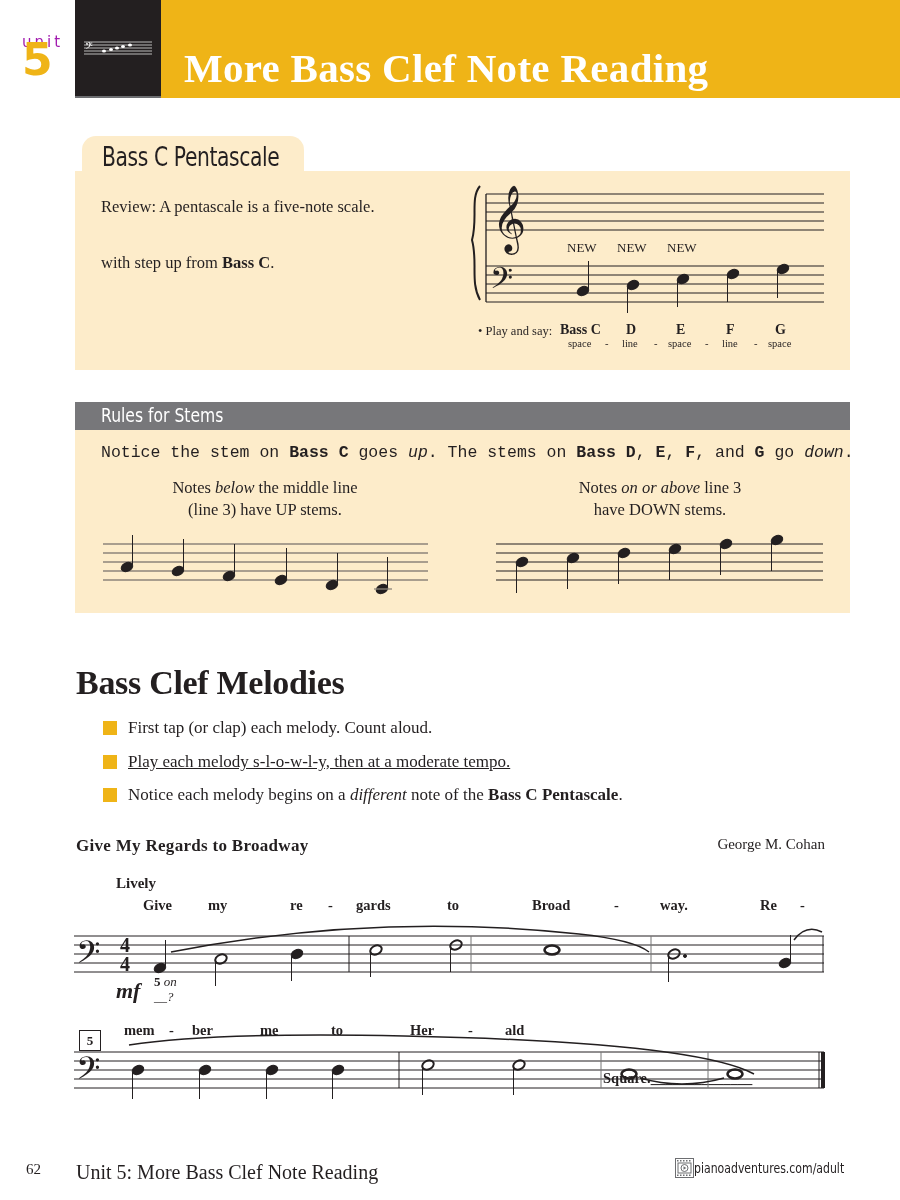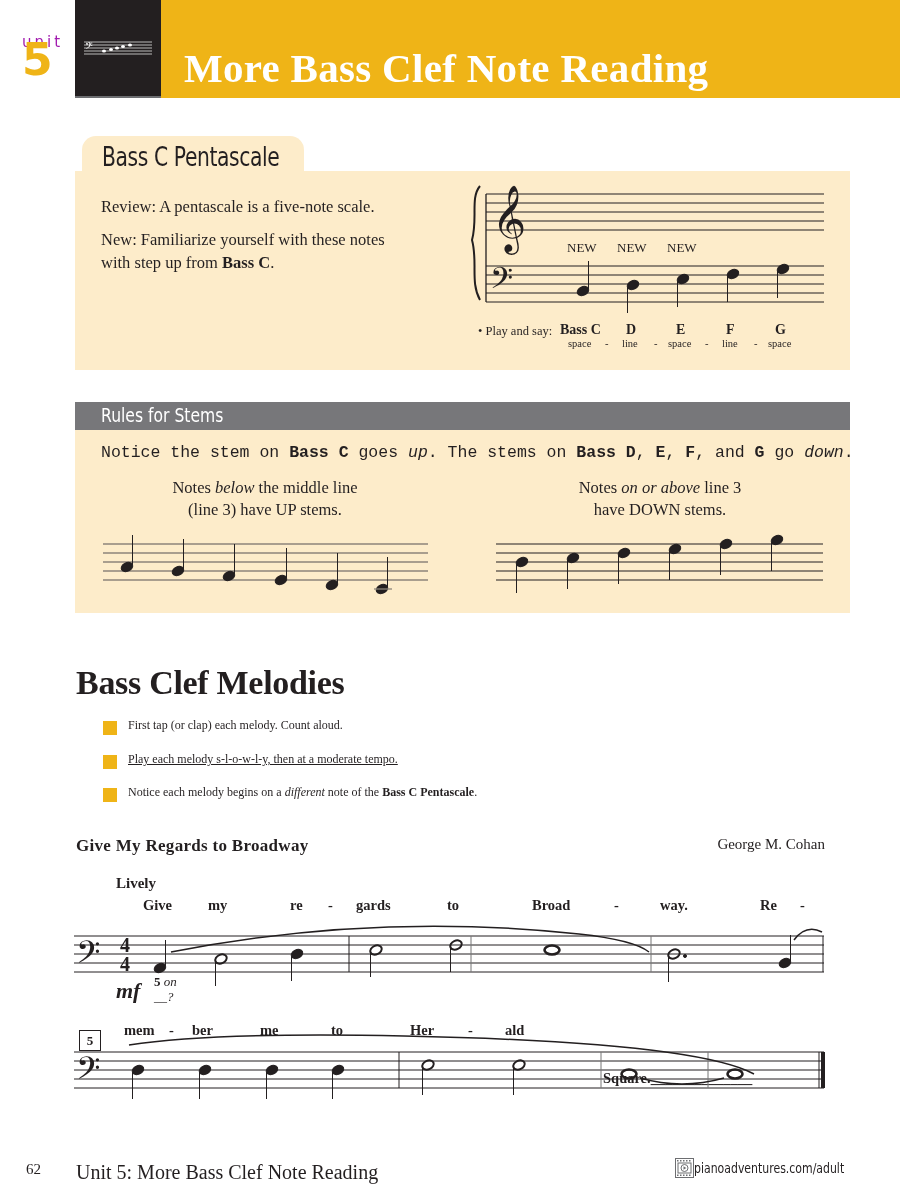--- a/index.html
+++ b/index.html
@@ -20,21 +20,21 @@
   .tab-title { position: absolute; left: 102px; top: 142px; font-family: "DejaVu Sans", sans-serif; font-size: 26px; color: #231f20; transform: scaleX(0.78); transform-origin: left top; letter-spacing: -0.5px; }
   .p-text { position: absolute; font-size: 16.5px; line-height: 23px; color: #231f20; }
   .gray-bar { position: absolute; left: 75px; top: 402px; width: 775px; height: 28px; background: #77777a; }
   .gray-bar-title { position: absolute; left: 101px; top: 403px; font-family: "DejaVu Sans", sans-serif; font-size: 20px; color: #ffffff; transform: scaleX(0.78); transform-origin: left top; }
 
   .center-txt { position: absolute; text-align: center; font-size: 16.5px; line-height: 22px; }
 
   
   .h2 { position: absolute; left: 76px; top: 664px; font-size: 34px; font-weight: bold; color: #231f20; letter-spacing: -0.3px; }
   .bullet { position: absolute; left: 103px; width: 14px; height: 14px; background: #efb417; }
-  .bullet-text { position: absolute; left: 128px; font-size: 12px; }
+  .bullet-text { position: absolute; left: 128px; font-size: 17px; }
   .song-title { position: absolute; left: 76px; top: 836px; font-size: 17px; font-weight: bold; letter-spacing: 0.3px; }
   .composer { position: absolute; right: 75px; top: 836px; font-size: 15px; }
   .tempo { position: absolute; left: 116px; top: 875px; font-size: 15px; font-weight: bold; }
   .lyric { position: absolute; font-size: 14.5px; font-weight: bold; }
   .dyn { position: absolute; left: 116px; top: 978px; font-size: 22px; font-weight: bold; font-style: italic; }
   .fing { position: absolute; left: 154px; top: 974px; font-size: 13px; line-height: 15px; }
   .measure-box { position: absolute; left: 79px; top: 1030px; width: 22px; height: 21px; border: 1px solid #231f20; font-size: 13px; font-weight: bold; text-align: center; line-height: 19px; }
   svg { position: absolute; overflow: visible; }
 
   
@@ -67,21 +67,21 @@
     </g>
 </svg>
 <div class="hdr-gold"></div>
 <div class="hdr-title">More Bass Clef Note Reading</div>
 
 <div class="tab"></div>
 <div class="panel" style="left:75px; top:171px; width:775px; height:199px;"></div>
 <div class="tab-title">Bass C Pentascale</div>
 <div class="p-text" style="left:101px; top:195px;">Review: A pentascale is a five-note scale.</div>
 <div class="p-text" style="left:101px; top:228px;">
-  <span>New: Familiarize yourself with these notes</span><br>
+  <br>
   <span>with step up from </span><b>Bass C</b><span>.</span>
 </div>
 
 <svg style="left:466px; top:178px;" width="370" height="130" viewBox="0 0 370 130">
 
   <path d="M14 8 C 4 20, 12 40, 6 62 C 12 84, 4 104, 14 122" stroke="#231f20" stroke-width="2" fill="none"></path>
   <line x1="20" y1="16" x2="20" y2="124" stroke="#231f20" stroke-width="1.3"></line>
   <g stroke="#231f20" stroke-width="1">
     <line x1="20" y1="16" x2="358" y2="16"></line>
       <line x1="20" y1="25" x2="358" y2="25"></line>

